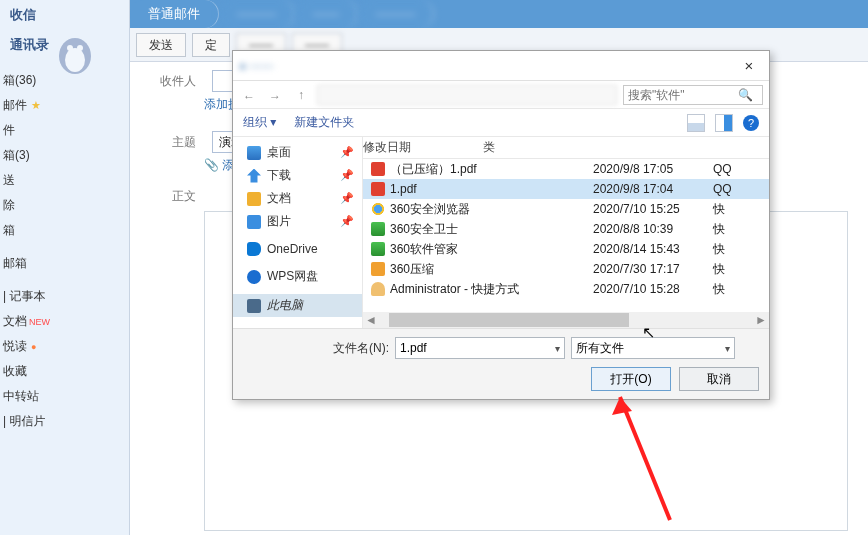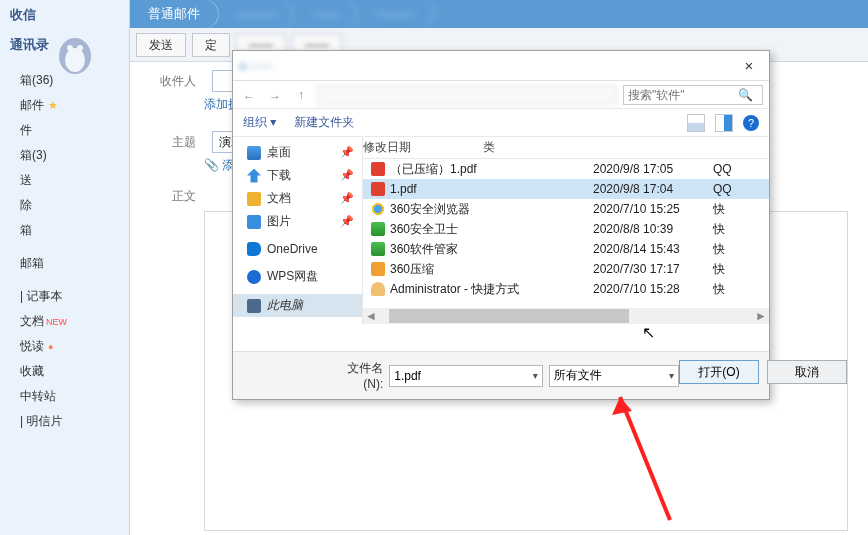--- a/index.html
+++ b/index.html
@@ -1,21 +1,21 @@
 <!DOCTYPE html>
 <html><head>
 <meta charset="utf-8">
 <style>
 * { box-sizing: border-box; margin: 0; padding: 0; font-family: "Microsoft YaHei", Arial, sans-serif; }
 body { width: 868px; height: 535px; background: #fff; overflow: hidden; position: relative; font-size: 12px; }
 
 
 .sidebar-left { position: absolute; left: 0; top: 0; width: 130px; height: 535px; background: #eaf2fb; border-right: 1px solid #c8d4e3; }
 .sidebar-left .main-nav { padding: 6px 10px; font-size: 13px; font-weight: bold; color: #3a5a8a; cursor: pointer; }
-.sidebar-left .sub-item { padding: 4px 0 4px 20px; font-size: 12px; color: #333; cursor: pointer; }
+.sidebar-left .sub-item { padding: 4px 0 4px 3px; font-size: 12px; color: #333; cursor: pointer; }
 .sidebar-left .sub-item.star::after { content: "★"; color: #f0c040; margin-left: 4px; font-size: 11px; }
 .sidebar-left .count { color: #333; }
 .sidebar-left .new-tag { color: #ff4d4d; font-size: 9px; margin-left: 2px; }
 .sidebar-left .dot-orange::after { content: "●"; color: #ff8040; font-size: 9px; margin-left: 4px; }
 .sidebar-left .sep { height: 8px; }
 
 
 .tabs { position: absolute; left: 130px; top: 0; right: 0; height: 28px; background: #5b9bd5; display: flex; }
 .tab { height: 28px; line-height: 28px; padding: 0 18px; background: #5b9bd5; color: #fff; font-size: 13px; border-right: 1px solid #a8c8e8; border-radius: 14px; }
 .tab.blurred { filter: blur(3px); color: #cce0f5; }
@@ -81,21 +81,21 @@
 .f-pdf { background: #e04030; }
 .f-pptx { background: #d04a20; }
 .f-ie { background: radial-gradient(circle,#4aa0f0 40%,#f0c030 42%,#f0c030 60%,transparent 62%); border-radius: 50%; }
 .f-shield { background: linear-gradient(#4ac050,#2a9030); }
 .f-zip { background: #f0a030; }
 .f-user { background: #f0c070; border-radius: 50% 50% 2px 2px; }
 .h-scroll { height: 16px; background: #f0f0f0; display: flex; align-items: center; }
 .h-scroll .thumb { height: 14px; width: 240px; background: #c8c8c8; margin-left: 10px; }
 .h-scroll .arr { width: 16px; text-align: center; color: #888; }
 
-.dlg-footer { padding: 8px 10px; display: flex; flex-direction: row; gap: 0; background: #f4f4f4; border-top: 1px solid #e0e0e0; margin-top: 27px; }
+.dlg-footer { padding: 8px 10px; display: flex; flex-direction: column; gap: 8px; background: #f4f4f4; border-top: 1px solid #e0e0e0; }
 .footer-row { display: flex; align-items: center; gap: 6px; }
 .footer-row .flabel { font-size: 12px; color: #333; width: auto; text-align: right; margin-left: 90px; }
 .combo { height: 22px; border: 1px solid #b0b8c0; background: #fff; font-size: 12px; padding: 0 4px; display: flex; align-items: center; justify-content: space-between; }
 .combo .arrow { color: #555; font-size: 10px; }
 .footer-btns { display: flex; justify-content: flex-end; gap: 8px; }
 .fbtn { width: 80px; height: 24px; border: 1px solid #a8b0b8; background: #eef0f2; font-size: 12px; cursor: pointer; }
 .fbtn.primary { border: 1px solid #6aa0d0; background: #eaf2fa; }
 
 
 .cursor { position: absolute; left: 642px; top: 323px; font-size: 16px; color: #000; pointer-events: none; }
@@ -298,21 +298,21 @@
       </div>
     </div>
   </div>
   <div class="dlg-footer">
     <div class="footer-row">
       <span class="flabel">文件名(N):</span>
       <div class="combo" style="width:170px">
           <span>1.pdf</span>
           <span class="arrow">▾</span>
         </div>
-      <div class="combo" style="width:144px">
+      <div class="combo" style="width:164px">
           <span>所有文件</span>
           <span class="arrow">▾</span>
         </div>
     </div>
     <div class="footer-btns">
       <button class="fbtn primary">打开(O)</button>
       <button class="fbtn">取消</button>
     </div>
   </div>
 </div>

